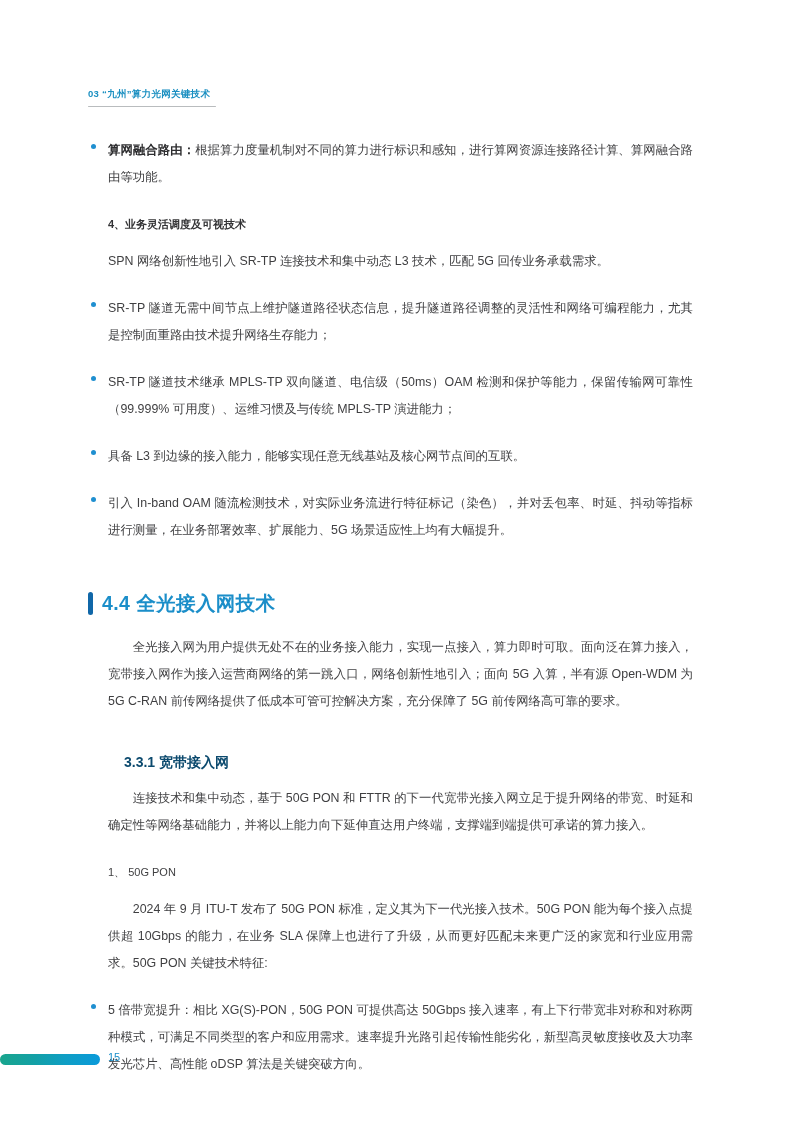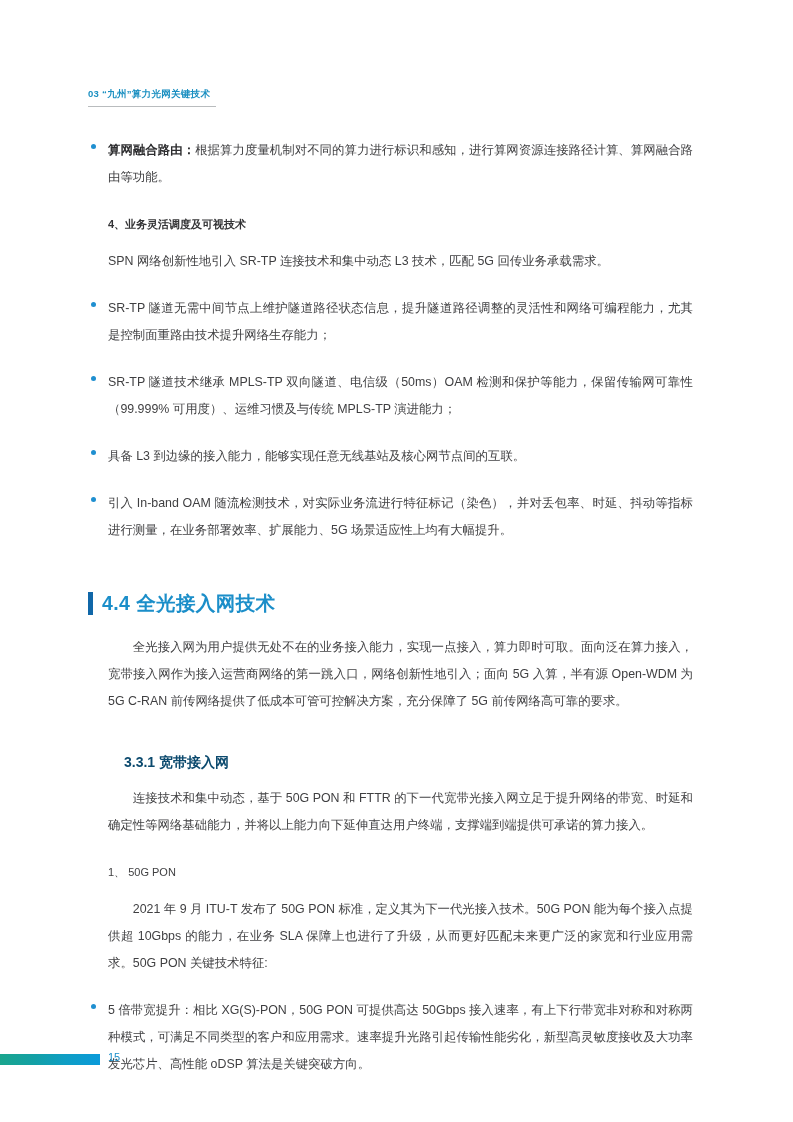--- a/index.html
+++ b/index.html
@@ -1,15 +1,15 @@
 <!DOCTYPE html>
 <html><head>
 <meta charset="utf-8">
 <style>
-  * { margin:0; padding:0; box-sizing:border-box; }
+  * { margin:0; padding:0; box-sizing:border-box;border-radius:29px; }
   html, body {
     width:793px; height:1122px;
     background:#ffffff;
     font-family:"Liberation Sans","DejaVu Sans",sans-serif;
   }
   .page {
     position:relative;
     width:793px; height:1122px;
     background:#ffffff;
     overflow:hidden;
@@ -192,21 +192,21 @@
 
     <div class="h3-text">3.3.1 宽带接入网</div>
 
     <div class="para indent">
       <p>连接技术和集中动态，基于 50G PON 和 FTTR 的下一代宽带光接入网立足于提升网络的带宽、时延和确定性等网络基础能力，并将以上能力向下延伸直达用户终端，支撑端到端提供可承诺的算力接入。</p>
     </div>
 
     <div class="numbered-head plain">1、 50G PON</div>
 
     <div class="para indent">
-      <p>2021 年 9 月 ITU-T 发布了 50G PON 标准，定义其为下一代光接入技术。50G PON 能为每个接入点提供超 10Gbps 的能力，在业务 SLA 保障上也进行了升级，从而更好匹配未来更广泛的家宽和行业应用需求。50G PON 关键技术特征:</p>
+      <p>2024 年 9 月 ITU-T 发布了 50G PON 标准，定义其为下一代光接入技术。50G PON 能为每个接入点提供超 10Gbps 的能力，在业务 SLA 保障上也进行了升级，从而更好匹配未来更广泛的家宽和行业应用需求。50G PON 关键技术特征:</p>
     </div>
 
     <div class="bullet">
       <span class="dot"></span>
       <p>5 倍带宽提升：相比 XG(S)-PON，50G PON 可提供高达 50Gbps 接入速率，有上下行带宽非对称和对称两种模式，可满足不同类型的客户和应用需求。速率提升光路引起传输性能劣化，新型高灵敏度接收及大功率发光芯片、高性能 oDSP 算法是关键突破方向。</p>
     </div>
 
   </div>
 
   <div class="footer">

